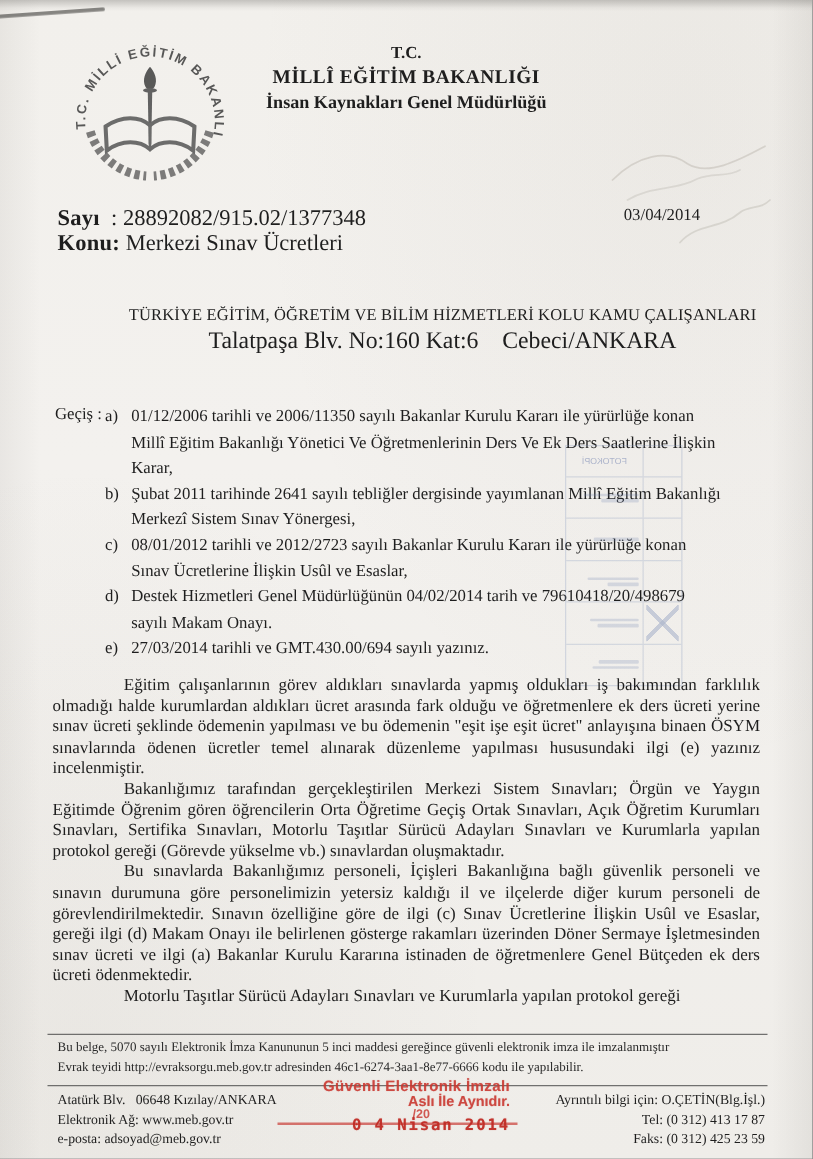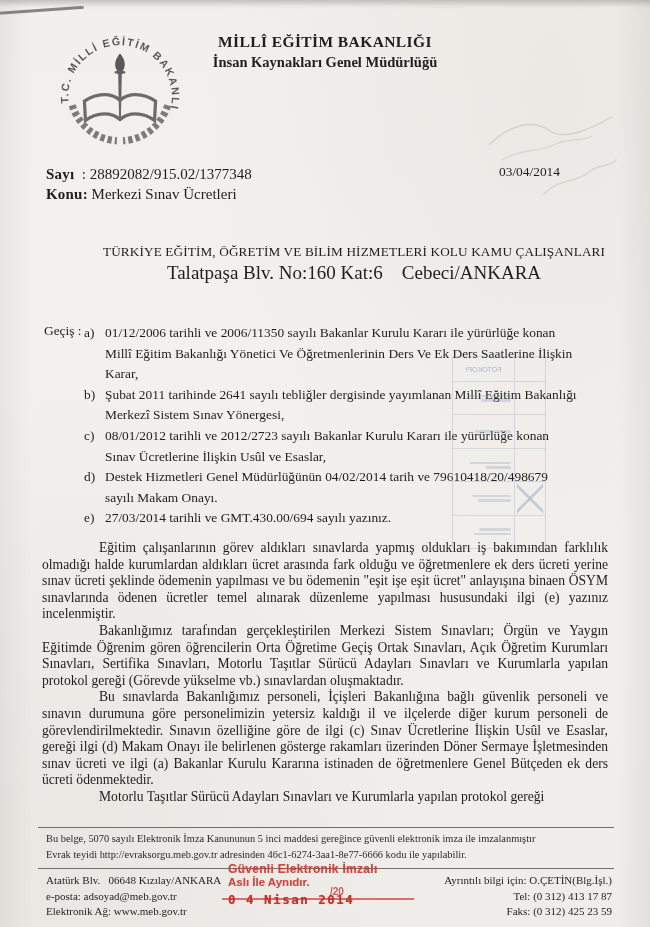--- a/index.html
+++ b/index.html
@@ -20,21 +20,21 @@
     transform:rotate(-4deg);border-radius:2px;filter:blur(.4px);}
   
   #emblem{top:26px;left:56px;width:128px;height:128px;opacity:.85;filter:blur(.2px);}
   #header-text{top:32px;left:0;width:100%;text-align:center;line-height:20px;}
   .h-tc{font-size:13.5px;font-weight:bold;}
   .h-min{font-size:15.5px;font-weight:bold;letter-spacing:.4px;}
   .h-dir{font-size:14.5px;font-weight:bold;}
   
   #handwriting{top:98px;left:478px;width:168px;height:110px;}
   
-  #meta{top:164px;left:46px;font-size:15px;line-height:20px;}
+  #meta{top:164px;left:46px;font-size:18px;line-height:20px;}
   #meta b{letter-spacing:.2px;}
   #doc-date{top:164px;left:499px;font-size:13.4px;}
   
   #recipient{top:242px;left:0;width:100%;text-align:center;line-height:20.5px;padding-left:29px;}
   .r-main{font-size:13.2px;letter-spacing:.15px;}
   .r-addr{font-size:19px;}
   
   #ilgi-label{top:323px;left:44px;font-size:13.4px;}
   #ilgi-items{top:323px;left:84px;width:500px;}
   .ilgi-item{display:flex;font-size:13.4px;line-height:20.6px;}
@@ -59,21 +59,21 @@
   #body-text{top:540px;left:42px;width:566px;font-size:13.6px;line-height:16.6px;
     text-align:justify;}
   #body-text p{margin:0;text-indent:57px;}
   
   .rule{left:38px;width:576px;border-top:1.4px solid rgba(70,70,70,.75);}
   #rule1{top:827px;}
   #rule2{top:868px;}
   #footnote{top:831px;left:46px;width:566px;font-size:10.4px;line-height:15.8px;color:#2a2a2a;}
   #addr{top:873px;left:46px;font-size:11px;line-height:15.6px;}
   #contact{top:873px;left:352px;width:260px;text-align:right;font-size:11px;line-height:15.6px;}
-  #stamp{top:862px;left:228px;width:180px;text-align:left;
+  #stamp{top:862px;left:228px;width:180px;text-align:right;
     font-family:"Liberation Sans",sans-serif;color:rgba(201,55,48,.82);}
   .st1{font-size:12px;font-weight:bold;letter-spacing:.3px;text-shadow:0 0 .7px rgba(201,55,48,.5);}
   .st2{font-size:11.5px;font-weight:bold;text-shadow:0 0 .7px rgba(201,55,48,.5);}
   .st-dateline{position:relative;height:22px;margin-top:1px;}
   .st-rule{position:absolute;top:9px;left:-6px;right:-6px;height:1.6px;
     background:rgba(198,48,42,.65);}
   .st-year{position:absolute;top:-3px;left:102px;font-size:10px;font-weight:bold;}
   .st-date{position:absolute;top:3px;left:0;width:100%;font-family:"DejaVu Sans Mono",monospace;
     font-size:12.5px;font-weight:bold;letter-spacing:1.5px;color:rgba(192,42,36,.9);
     text-shadow:0 0 .8px rgba(192,42,36,.5);}
@@ -99,20 +99,21 @@
     <ellipse cx="63" cy="45.5" rx="5.5" ry="1.8" fill="#4a4a4a"></ellipse>
 
     <path d="M28,74 C41,65 55,66 63,73 C71,66 85,65 98,74 L97,93 C85,84 71,85 63,92 C55,85 41,84 29,93 Z" fill="none" stroke="#555" stroke-width="3.2"></path>
     <path d="M63,73 L63,92" stroke="#555" stroke-width="2"></path>
 
     <path d="M16,78 A 49,49 0 0 0 60,113" fill="none" stroke="#4f4f4f" stroke-width="7" stroke-dasharray="4.2 3" opacity=".85"></path>
     <path d="M110,78 A 49,49 0 0 1 66,113" fill="none" stroke="#4f4f4f" stroke-width="7" stroke-dasharray="4.2 3" opacity=".85"></path>
   </svg>
 
   <div class="abs" id="header-text">
+    <div class="h-tc">T.C.</div>
     <div class="h-min">MİLLÎ EĞİTİM BAKANLIĞI</div>
     <div class="h-dir">İnsan Kaynakları Genel Müdürlüğü</div>
   </div>
 
   <svg class="abs" id="handwriting" viewBox="0 0 168 110">
     <g fill="none" stroke="#938d80" stroke-width="1.4" stroke-linecap="round">
       <path d="M12,46 C32,26 56,21 72,33 C88,43 112,31 134,19" opacity=".26"></path>
       <path d="M24,62 C44,50 62,55 80,45 C92,40 104,44 114,38" opacity=".20"></path>
       <path d="M66,96 C80,80 98,86 114,72 C122,66 130,70 138,62" opacity=".24"></path>
     </g>
@@ -207,22 +208,22 @@
 
   <div class="abs rule" id="rule1"></div>
   <div class="abs" id="footnote">
     <div>Bu belge, 5070 sayılı Elektronik İmza Kanununun 5 inci maddesi gereğince güvenli elektronik imza ile imzalanmıştır</div>
     <div>Evrak teyidi http://evraksorgu.meb.gov.tr adresinden 46c1-6274-3aa1-8e77-6666 kodu ile yapılabilir.</div>
   </div>
   <div class="abs rule" id="rule2"></div>
 
   <div class="abs" id="addr">
     <div>Atatürk Blv.&nbsp;&nbsp;&nbsp;06648 Kızılay/ANKARA</div>
+    <div>Elektronik Ağ: www.meb.gov.tr</div>
     <div>e-posta: adsoyad@meb.gov.tr</div>
-    <div>Elektronik Ağ: www.meb.gov.tr</div>
   </div>
 
   <div class="abs" id="stamp">
     <div class="st1">Güvenli Elektronik İmzalı</div>
     <div class="st2">Aslı İle Aynıdır.</div>
     <div class="st-dateline">
       <div class="st-rule"></div>
       <span class="st-year">/20</span>
       <div class="st-date">0 4 Nisan 2014</div>
     </div>

